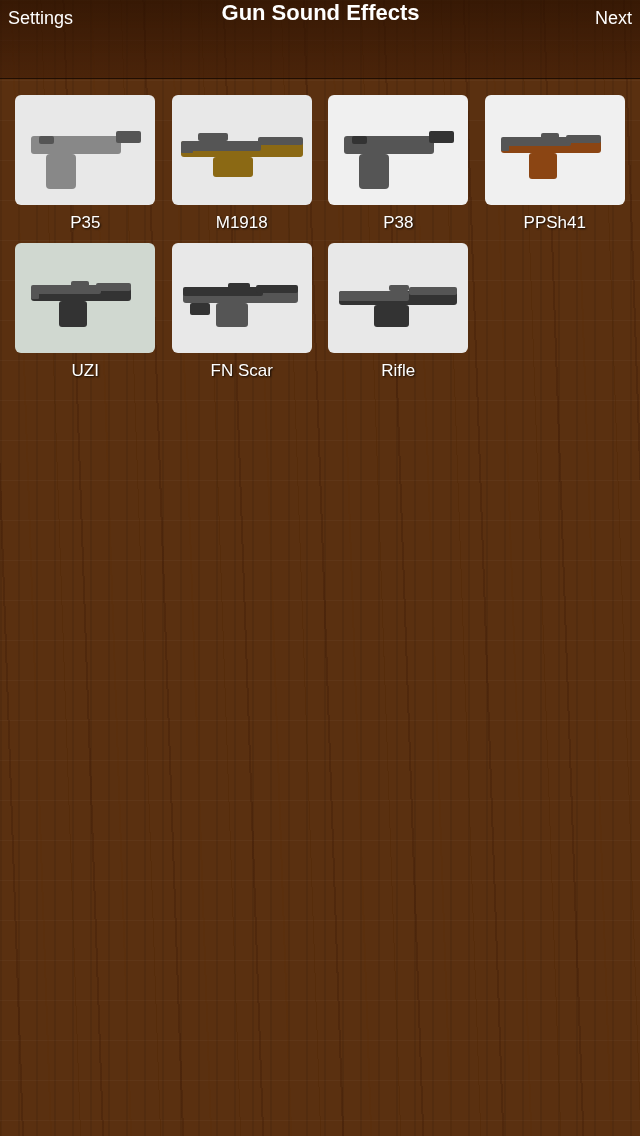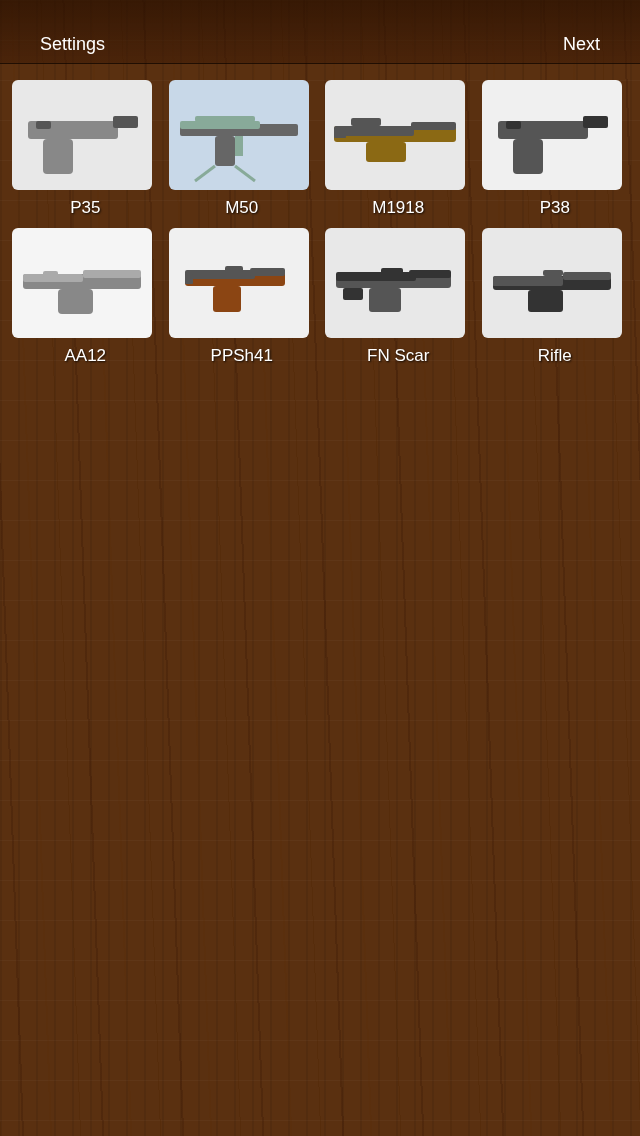--- a/index.html
+++ b/index.html
@@ -38,24 +38,24 @@
         transparent 52px, transparent 80px
       );
       pointer-events: none;
       z-index: 0;
     }
 
     .header {
       position: relative;
       z-index: 1;
       display: flex;
-      align-items: flex-end;
+      align-items: flex-start;
       justify-content: space-between;
-      padding: 0 32px;
-      height: 64px;
+      padding: 0 0;
+      height: 79px;
       background: linear-gradient(180deg, rgba(40,15,0,0.7) 0%, rgba(60,25,5,0.5) 100%);
       border-bottom: 1px solid rgba(0,0,0,0.4);
     }
 
     .header-title {
       font-size: 22px;
       font-weight: 600;
       color: white;
       text-align: center;
       flex: 1;
@@ -65,35 +65,36 @@
       font-size: 18px;
       color: white;
       background: none;
       border: none;
       cursor: pointer;
       padding: 8px;
       min-width: 80px;
     }
 
     .header-btn-left { text-align: left; }
-    .header-btn-right { text-align: right; margin-top: 26px; }
+    .header-btn-right { text-align: right; }
 
     .grid-container {
       position: relative;
       z-index: 1;
       padding: 16px 12px;
       display: grid;
       grid-template-columns: repeat(4, 1fr);
       gap: 10px;
       padding-bottom: 30px;
     }
 
     .gun-item {
       display: flex;
       flex-direction: column;
+      align-items: center;
       cursor: pointer;
     }
 
     .gun-image-box {
       width: 140px;
       height: 110px;
       background: white;
       border-radius: 6px;
       display: flex;
       align-items: center;
@@ -115,49 +116,36 @@
     .gun-svg {
       width: 100%;
       height: 100%;
     }
   </style>
 </head>
 <body>
 
 <header class="header">
   <button class="header-btn header-btn-left">Settings</button>
+  <span class="header-title">Gun Sound Effects</span>
   <button class="header-btn header-btn-right">Next</button>
 </header>
 
 <div class="grid-container">
 <div class="gun-item">
       <div class="gun-image-box" style="background: rgb(232, 232, 232);">
       <svg viewBox="0 0 128 98" xmlns="http://www.w3.org/2000/svg" class="gun-svg">
         <rect x="10" y="35" width="90" height="18" rx="3" fill="#888"></rect>
         <rect x="95" y="30" width="25" height="12" rx="2" fill="#555"></rect>
         <rect x="25" y="53" width="30" height="35" rx="4" fill="#888"></rect>
         <rect x="18" y="35" width="15" height="8" rx="2" fill="#555"></rect>
         <rect x="100" y="33" width="18" height="6" rx="1" fill="#555"></rect>
       </svg>
       </div>
       <span class="gun-label">P35</span>
-    </div>
-    <div class="gun-item">
-      <div class="gun-image-box" style="background: rgb(200, 216, 232);">
-      <svg viewBox="0 0 128 98" xmlns="http://www.w3.org/2000/svg" class="gun-svg">
-        <rect x="5" y="38" width="118" height="12" rx="2" fill="#666"></rect>
-        <rect x="5" y="35" width="80" height="8" rx="2" fill="#8a9"></rect>
-        <rect x="40" y="50" width="20" height="30" rx="3" fill="#666"></rect>
-        <rect x="20" y="30" width="60" height="6" rx="2" fill="#8a9"></rect>
-        <line x1="40" y1="80" x2="20" y2="95" stroke="#8a9" stroke-width="3"></line>
-        <line x1="60" y1="80" x2="80" y2="95" stroke="#8a9" stroke-width="3"></line>
-        <rect x="60" y="50" width="8" height="20" fill="#8a9"></rect>
-      </svg>
-      </div>
-      <span class="gun-label">M50</span>
     </div>
     <div class="gun-item">
       <div class="gun-image-box" style="background: rgb(232, 232, 232);">
       <svg viewBox="0 0 128 98" xmlns="http://www.w3.org/2000/svg" class="gun-svg">
         <rect x="3" y="40" width="122" height="16" rx="3" fill="#8B6914"></rect>
         <rect x="3" y="40" width="80" height="10" rx="2" fill="#555"></rect>
         <rect x="35" y="56" width="40" height="20" rx="3" fill="#8B6914"></rect>
         <rect x="80" y="36" width="45" height="8" rx="2" fill="#555"></rect>
         <rect x="20" y="32" width="30" height="8" rx="2" fill="#555"></rect>
         <rect x="3" y="42" width="12" height="10" rx="1" fill="#555"></rect>
@@ -171,45 +159,46 @@
         <rect x="10" y="35" width="90" height="18" rx="3" fill="#555"></rect>
         <rect x="95" y="30" width="25" height="12" rx="2" fill="#333"></rect>
         <rect x="25" y="53" width="30" height="35" rx="4" fill="#555"></rect>
         <rect x="18" y="35" width="15" height="8" rx="2" fill="#333"></rect>
         <rect x="100" y="33" width="18" height="6" rx="1" fill="#333"></rect>
       </svg>
       </div>
       <span class="gun-label">P38</span>
     </div>
     <div class="gun-item">
-      <div class="gun-image-box" style="background: rgb(245, 245, 245);">
-      <svg viewBox="0 0 128 98" xmlns="http://www.w3.org/2000/svg" class="gun-svg">
-        <rect x="5" y="40" width="118" height="15" rx="3" fill="#888"></rect>
-        <rect x="5" y="40" width="60" height="8" rx="2" fill="#aaa"></rect>
-        <rect x="40" y="55" width="35" height="25" rx="4" fill="#888"></rect>
-        <rect x="65" y="36" width="58" height="8" rx="2" fill="#aaa"></rect>
-        <rect x="25" y="37" width="15" height="6" rx="2" fill="#aaa"></rect>
-      </svg>
-      </div>
-      <span class="gun-label">AA12</span>
-    </div>
-    <div class="gun-item">
       <div class="gun-image-box" style="background: rgb(240, 240, 240);">
       <svg viewBox="0 0 128 98" xmlns="http://www.w3.org/2000/svg" class="gun-svg">
         <rect x="10" y="38" width="100" height="14" rx="3" fill="#8B4513"></rect>
         <rect x="10" y="36" width="70" height="9" rx="2" fill="#555"></rect>
         <rect x="38" y="52" width="28" height="26" rx="3" fill="#8B4513"></rect>
         <rect x="75" y="34" width="35" height="8" rx="2" fill="#555"></rect>
         <rect x="50" y="32" width="18" height="6" rx="2" fill="#555"></rect>
         <rect x="10" y="40" width="8" height="10" rx="1" fill="#555"></rect>
       </svg>
       </div>
       <span class="gun-label">PPSh41</span>
     </div>
     <div class="gun-item">
+      <div class="gun-image-box" style="background: rgb(208, 216, 208);">
+      <svg viewBox="0 0 128 98" xmlns="http://www.w3.org/2000/svg" class="gun-svg">
+        <rect x="10" y="38" width="100" height="14" rx="3" fill="#333"></rect>
+        <rect x="10" y="36" width="70" height="9" rx="2" fill="#555"></rect>
+        <rect x="38" y="52" width="28" height="26" rx="3" fill="#333"></rect>
+        <rect x="75" y="34" width="35" height="8" rx="2" fill="#555"></rect>
+        <rect x="50" y="32" width="18" height="6" rx="2" fill="#555"></rect>
+        <rect x="10" y="40" width="8" height="10" rx="1" fill="#555"></rect>
+      </svg>
+      </div>
+      <span class="gun-label">UZI</span>
+    </div>
+    <div class="gun-item">
       <div class="gun-image-box" style="background: rgb(232, 232, 232);">
       <svg viewBox="0 0 128 98" xmlns="http://www.w3.org/2000/svg" class="gun-svg">
         <rect x="5" y="40" width="115" height="14" rx="3" fill="#555"></rect>
         <rect x="5" y="38" width="80" height="9" rx="2" fill="#333"></rect>
         <rect x="38" y="54" width="32" height="24" rx="3" fill="#555"></rect>
         <rect x="78" y="36" width="42" height="8" rx="2" fill="#333"></rect>
         <rect x="50" y="34" width="22" height="6" rx="2" fill="#333"></rect>
         <rect x="12" y="54" width="20" height="12" rx="2" fill="#333"></rect>
       </svg>
       </div>

